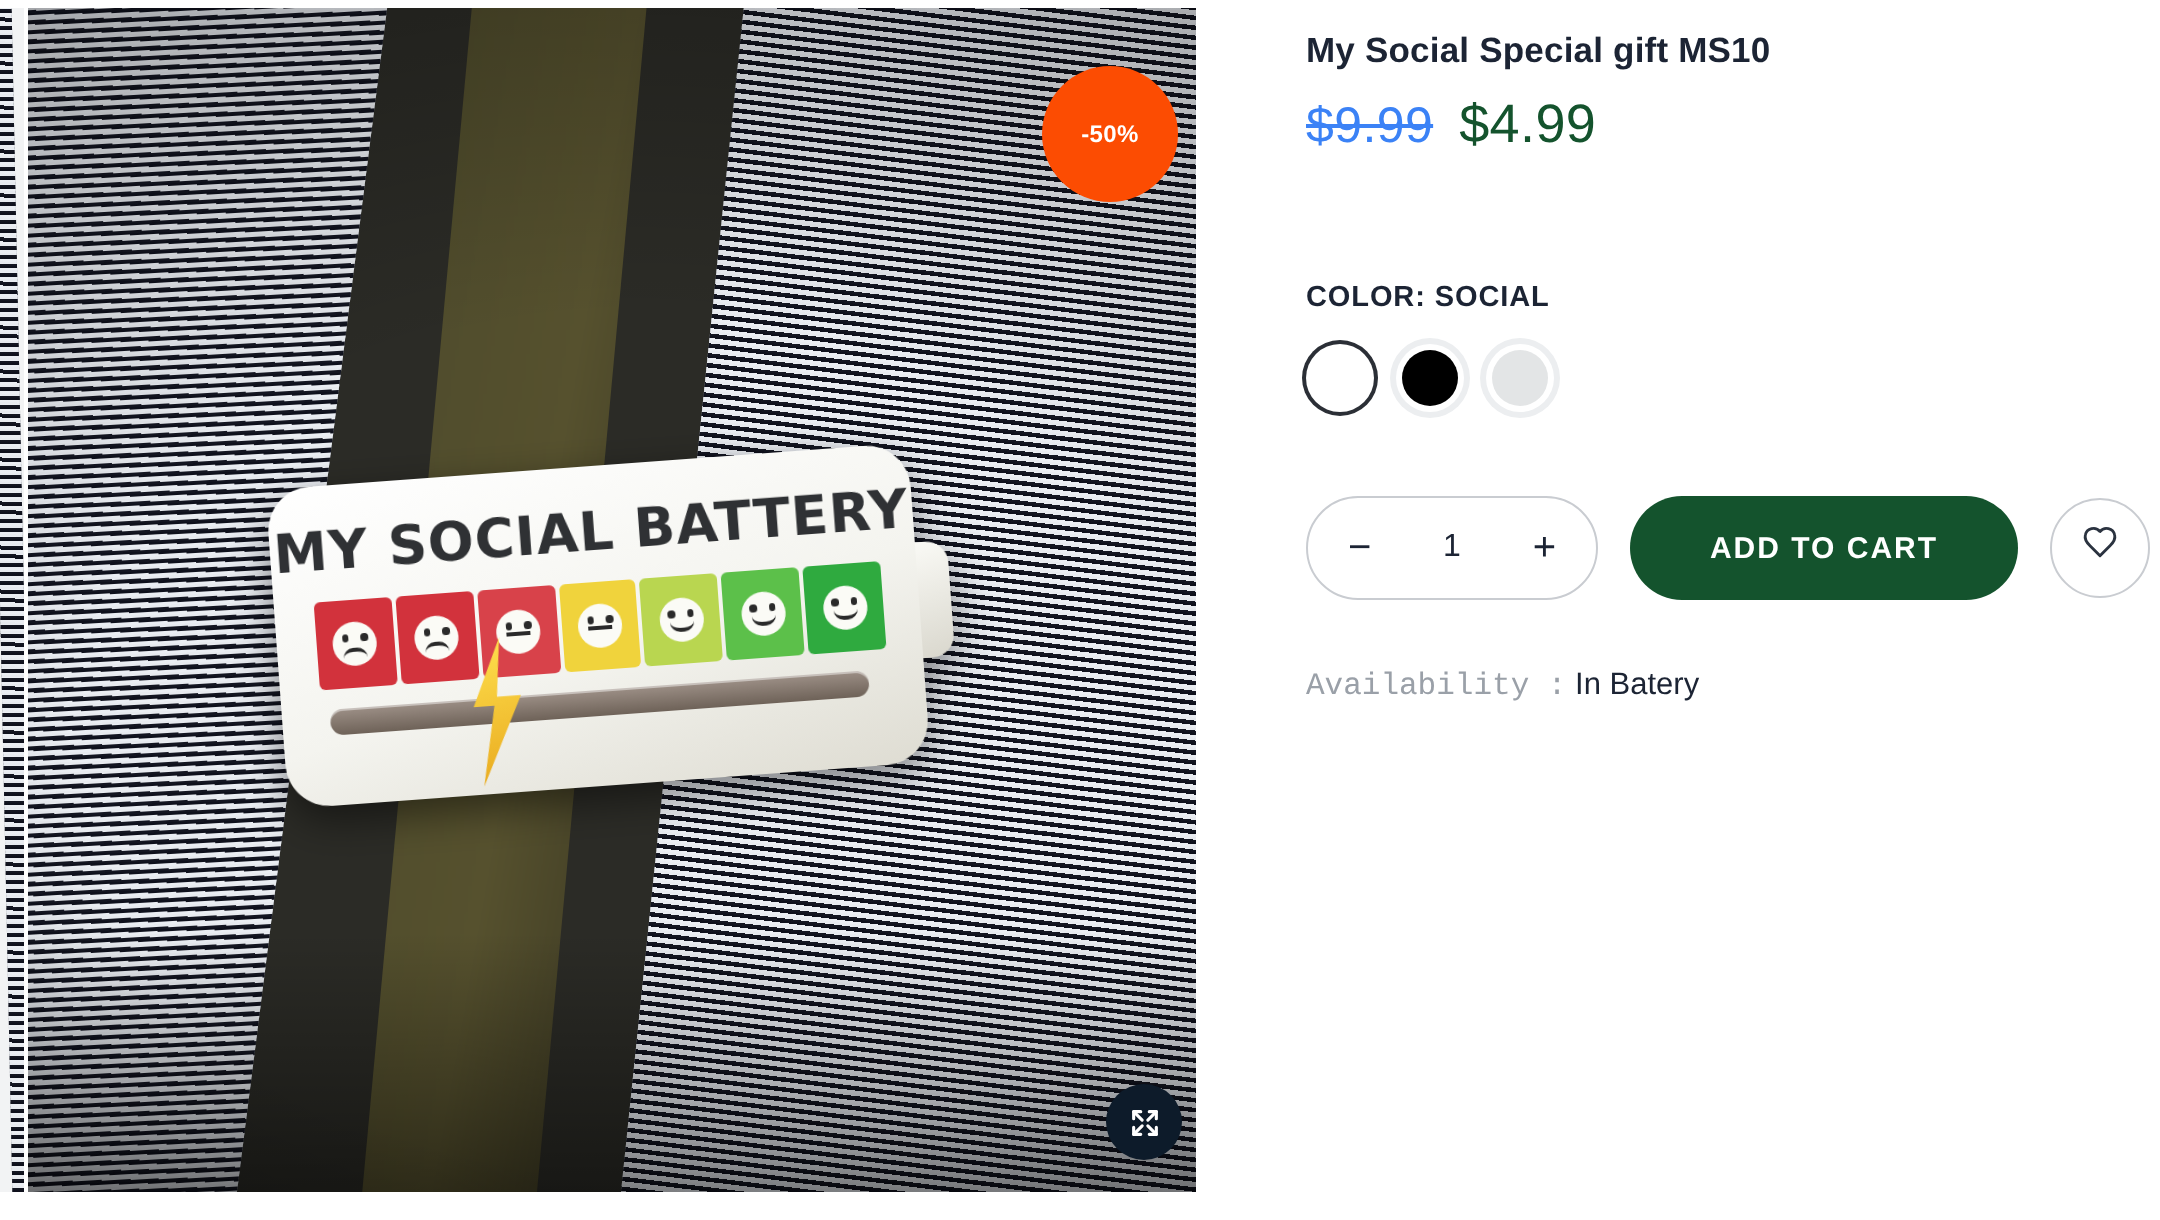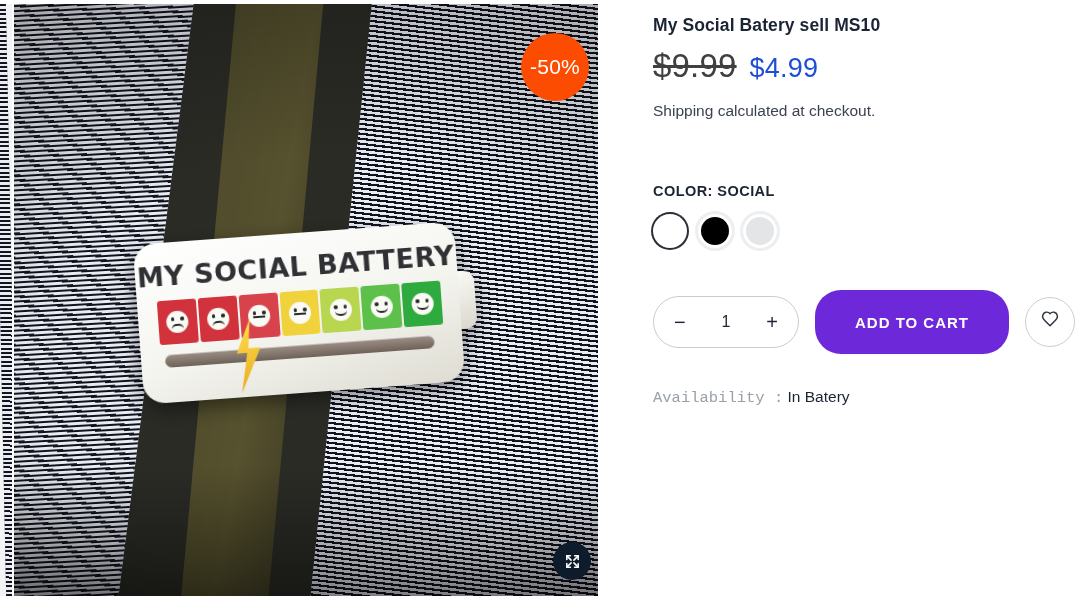--- a/index.html
+++ b/index.html
@@ -134,39 +134,39 @@
     background: linear-gradient(170deg,#ffe14f,#e8a81d);
     clip-path: polygon(58% 0%, 20% 46%, 46% 46%, 26% 100%, 80% 40%, 50% 40%);
     filter: drop-shadow(0 1px 1px rgba(0,0,0,.4));
   }
 
   
   .badge {
     position: absolute; left: 507px; top: 29px; width: 68px; height: 68px;
     border-radius: 50%; background: #fc4c02;
     display:flex; align-items:center; justify-content:center;
-    color:#fff; font-size:21px; font-weight:400; letter-spacing:.2px;
+    color:#fff; font-size:12px; font-weight:700; letter-spacing:.2px;
   }
   .fs-btn {
     position: absolute; left: 539px; top: 538px; width: 38px; height: 38px;
     border-radius: 50%; background:#0d1b2a;
     display:flex; align-items:center; justify-content:center;
     cursor: pointer;
   }
 
   
   .details { flex: 1 1 auto; padding: 10px 30px 0 33px; }
 
   .p-title {
     font-size: 17.5px; font-weight: 700; color:#1c2434;
     margin: 5px 0 0; letter-spacing: .1px;
   }
   .price-row { margin-top: 11px; display:flex; align-items:baseline; gap:13px; }
-  .price-old { font-size: 33px; color:#404040; text-decoration: line-through; letter-spacing:.2px; }
-  .price-new { font-size: 27px; color:#1d4ed8; letter-spacing:.2px; }
+  .price-old { font-size: 25px; color:#3b82f6; text-decoration: line-through; letter-spacing:.2px; }
+  .price-new { font-size: 27px; color:#14532d; letter-spacing:.2px; }
 
   .ship { margin-top: 17px; font-size: 15.5px; color:#3b4250; }
 
   .color-label {
     margin-top: 63px; font-size: 14.5px; font-weight: 700;
     color:#1c2434; letter-spacing:.45px;
   }
   .swatches { margin-top: 15px; display:flex; gap: 11px; }
   .sw {
     width: 34px; height: 34px; border-radius:50%;
@@ -179,22 +179,22 @@
 
   .buy-row { margin-top: 42px; display:flex; align-items:center; gap: 16px; }
   .stepper {
     width: 146px; height: 52px; border:1px solid #c9ccd1; border-radius: 26px;
     display:flex; align-items:center; justify-content:space-between;
     padding: 0 20px; background:#fff;
   }
   .stepper .sbtn { font-size: 20px; color:#1c2434; cursor:pointer; line-height:1; user-select:none; }
   .stepper .qty  { font-size: 16px; color:#1c2434; }
   .atc {
-    width: 194px; height: 64px; border-radius: 26px; border:none;
-    background: #6d28d9; color:#ffffff;
+    width: 194px; height: 52px; border-radius: 26px; border:none;
+    background: #14532d; color:#ffffff;
     font-size: 15px; font-weight: 700; letter-spacing: 1px;
     cursor:pointer; font-family:"Liberation Sans", sans-serif;
   }
   .wish {
     width: 50px; height: 50px; border-radius:50%; border:1px solid #c9ccd1;
     background:#fff; display:flex; align-items:center; justify-content:center; cursor:pointer;
   }
 
   .meta { margin-top: 34px; font-size: 15.5px; }
   .meta .row { margin-bottom: 14px; }
@@ -282,28 +282,27 @@
             <path d="M20 4l-6 6"></path>
           <path d="M4 20l6-6"></path>
             <path d="M20 20l-6-6"></path>
         </svg>
       </div>
     </div>
   </div>
 
   <div class="details">
 
-    <h1 class="p-title">My Social Batery sell MS10</h1>
+    <h1 class="p-title">My Social Special gift MS10</h1>
 
     <div class="price-row">
       <span class="price-old">$9.99</span>
       <span class="price-new">$4.99</span>
     </div>
 
-    <div class="ship">Shipping calculated at checkout.</div>
 
     <div class="color-label">COLOR: SOCIAL</div>
 
     <div class="swatches">
         <div class="sw is-selected">
           <div class="dot" style="background: rgb(255, 255, 255);"></div>
         </div>
         <div class="sw ring">
           <div class="dot" style="background: rgb(0, 0, 0);"></div>
         </div>

